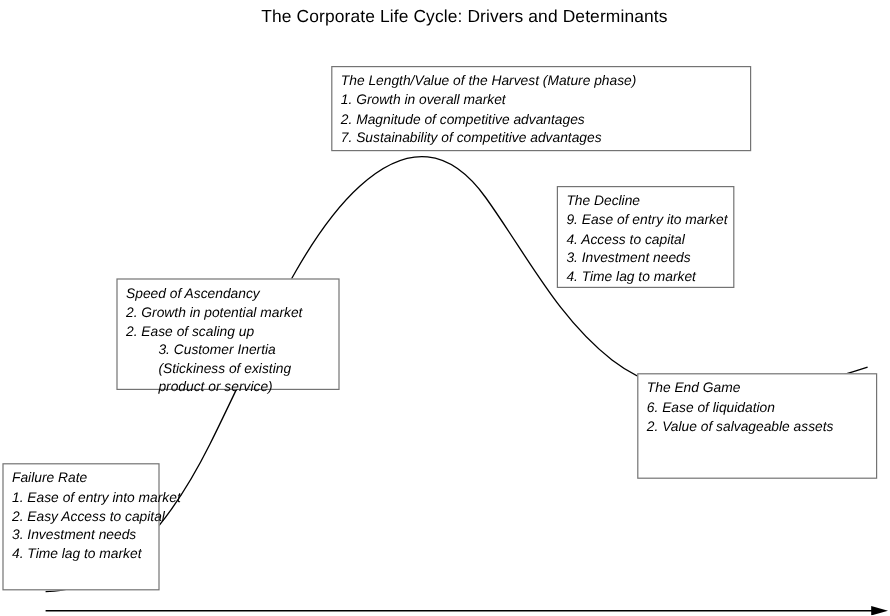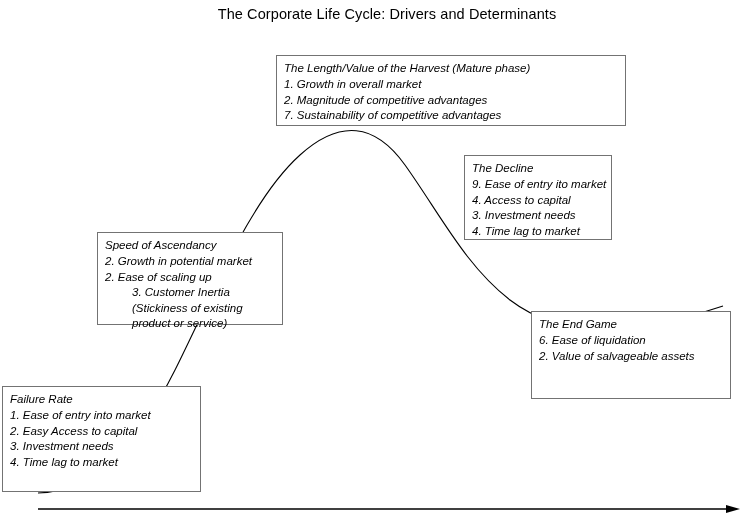--- a/index.html
+++ b/index.html
@@ -54,21 +54,21 @@
   }
   .box-item.wrap {
     white-space: normal;
     margin-left: 27px;
   }
   
   #box-harvest { left: 276px; top: 55px; width: 350px; height: 71px; }
   #box-decline { left: 464px; top: 155px; width: 148px; height: 85px; }
   #box-endgame { left: 531px; top: 271px; width: 200px; height: 88px; margin-top: 40px; }
   #box-ascendancy { left: 97px; top: 232px; width: 186px; height: 93px; }
-  #box-failure { left: 2px; top: 386px; width: 199px; height: 106px; }
+  #box-failure { left: 2px; top: 386px; width: 131px; height: 106px; }
 </style>
 </head>
 <body>
 
 <div id="title">The Corporate Life Cycle: Drivers and Determinants</div>
 
 <svg id="curve-layer" viewBox="0 0 742 513">
 
   <path d="M 38,493 C 95,492 140,440 175,370 C 215,290 250,200 300,155 C 340,119 375,123 405,165 C 440,214 465,265 510,300 C 570,346 650,330 723,306" fill="none" stroke="#000000" stroke-width="1.1"></path>
 

